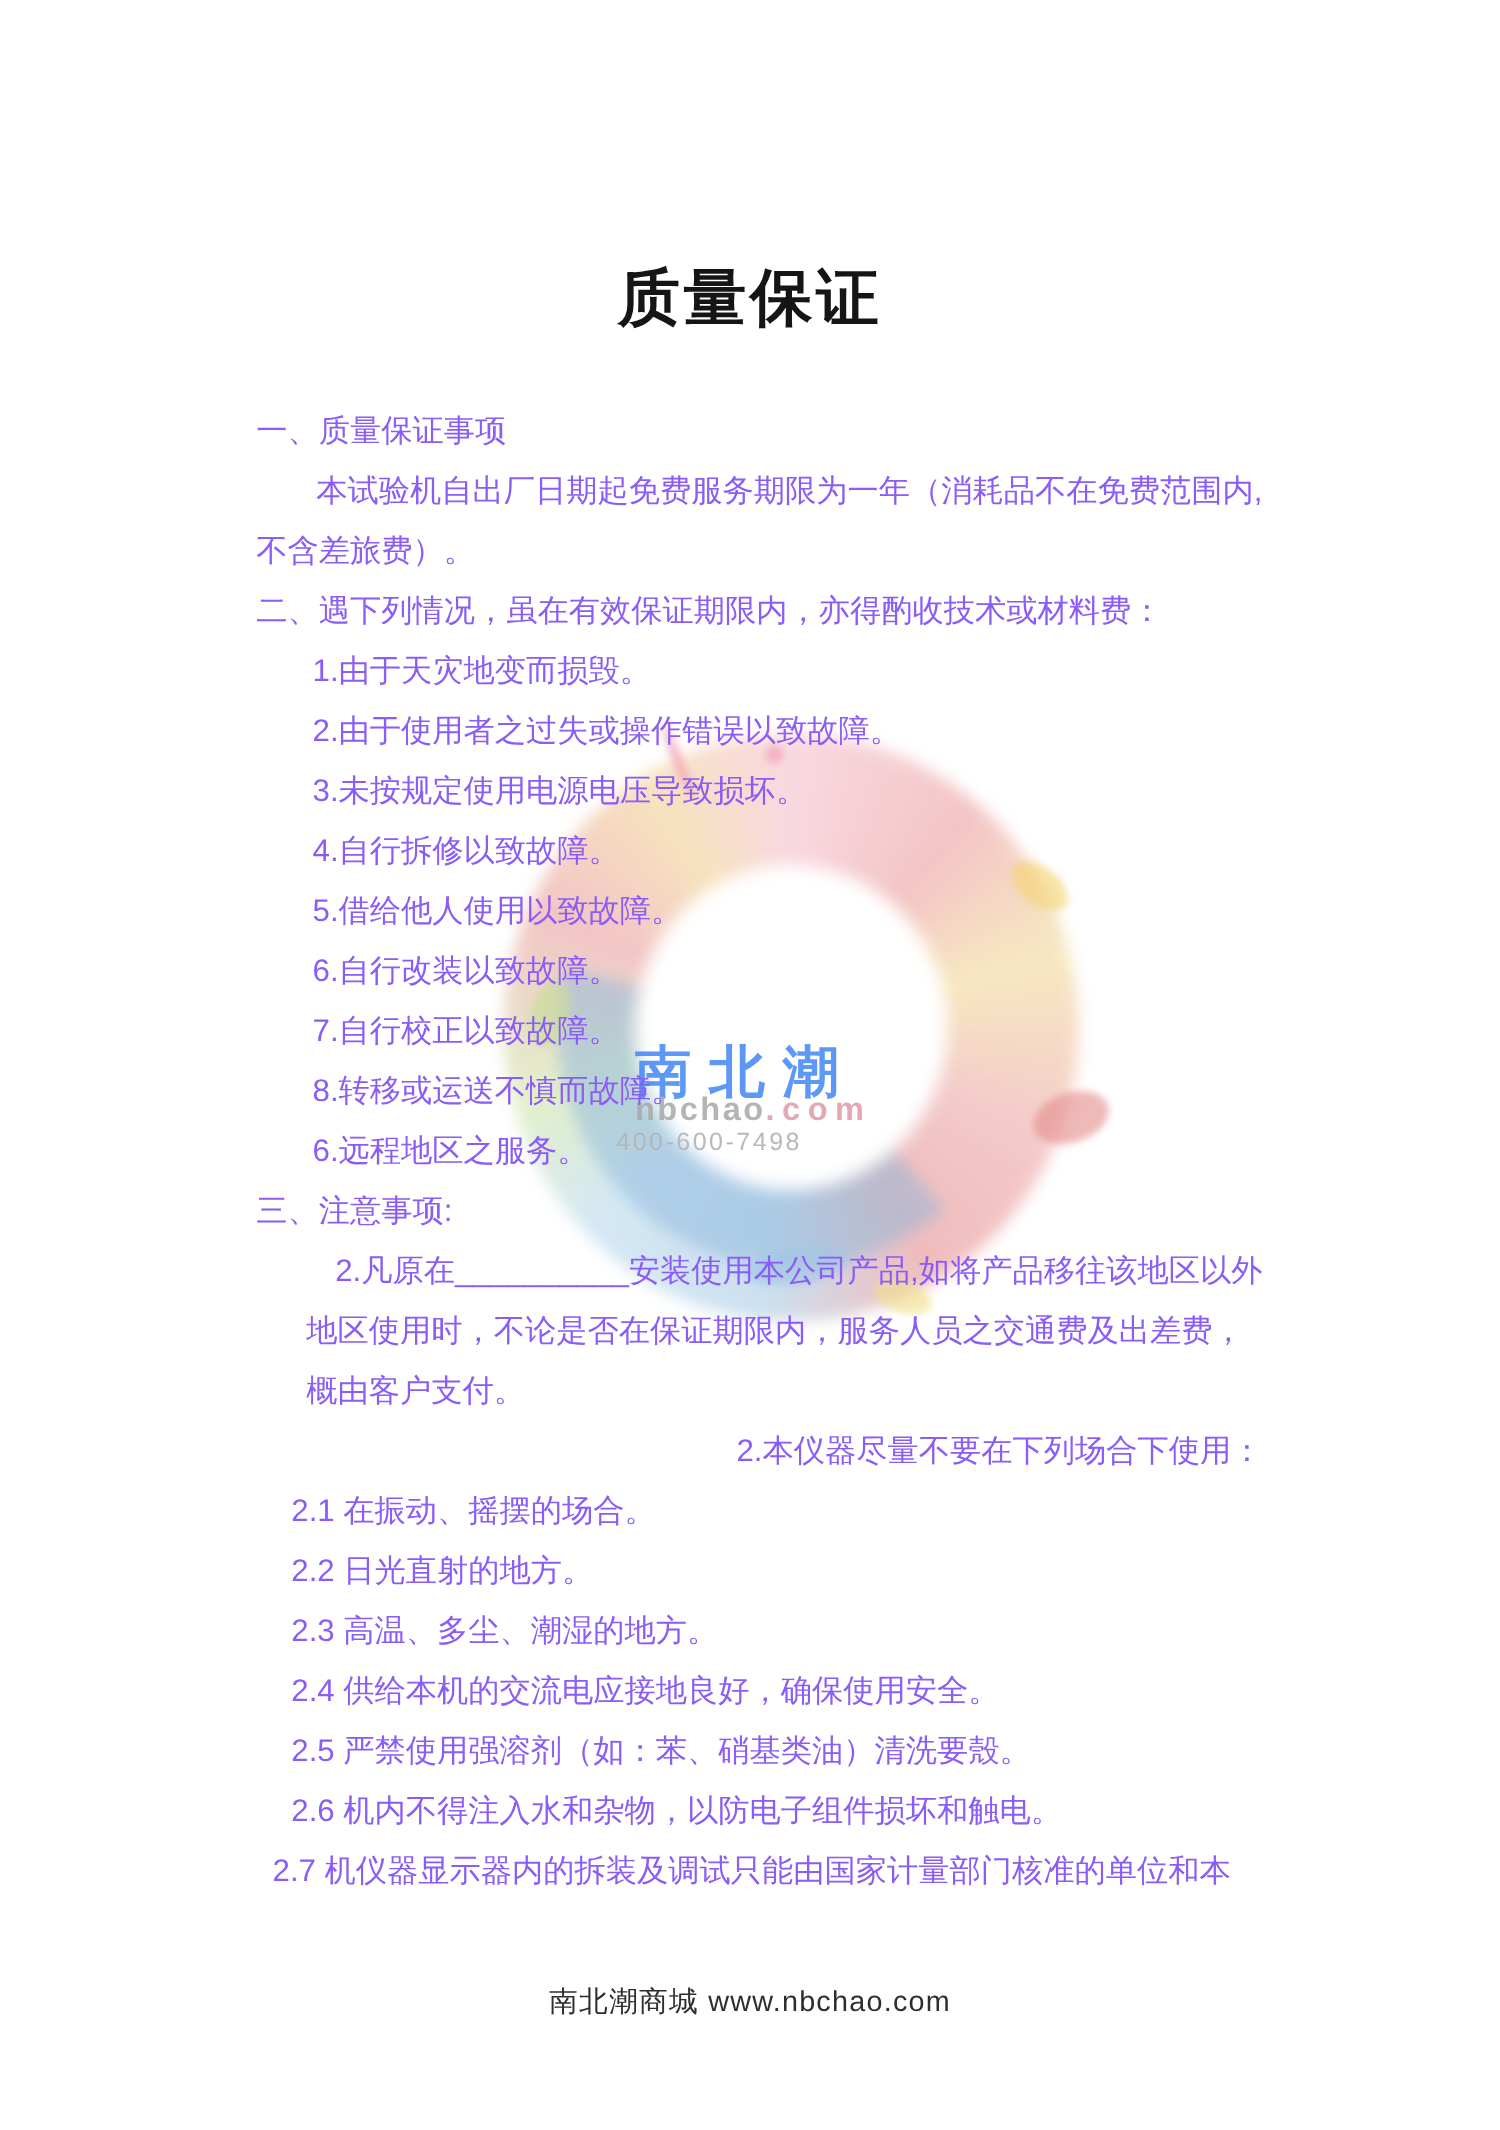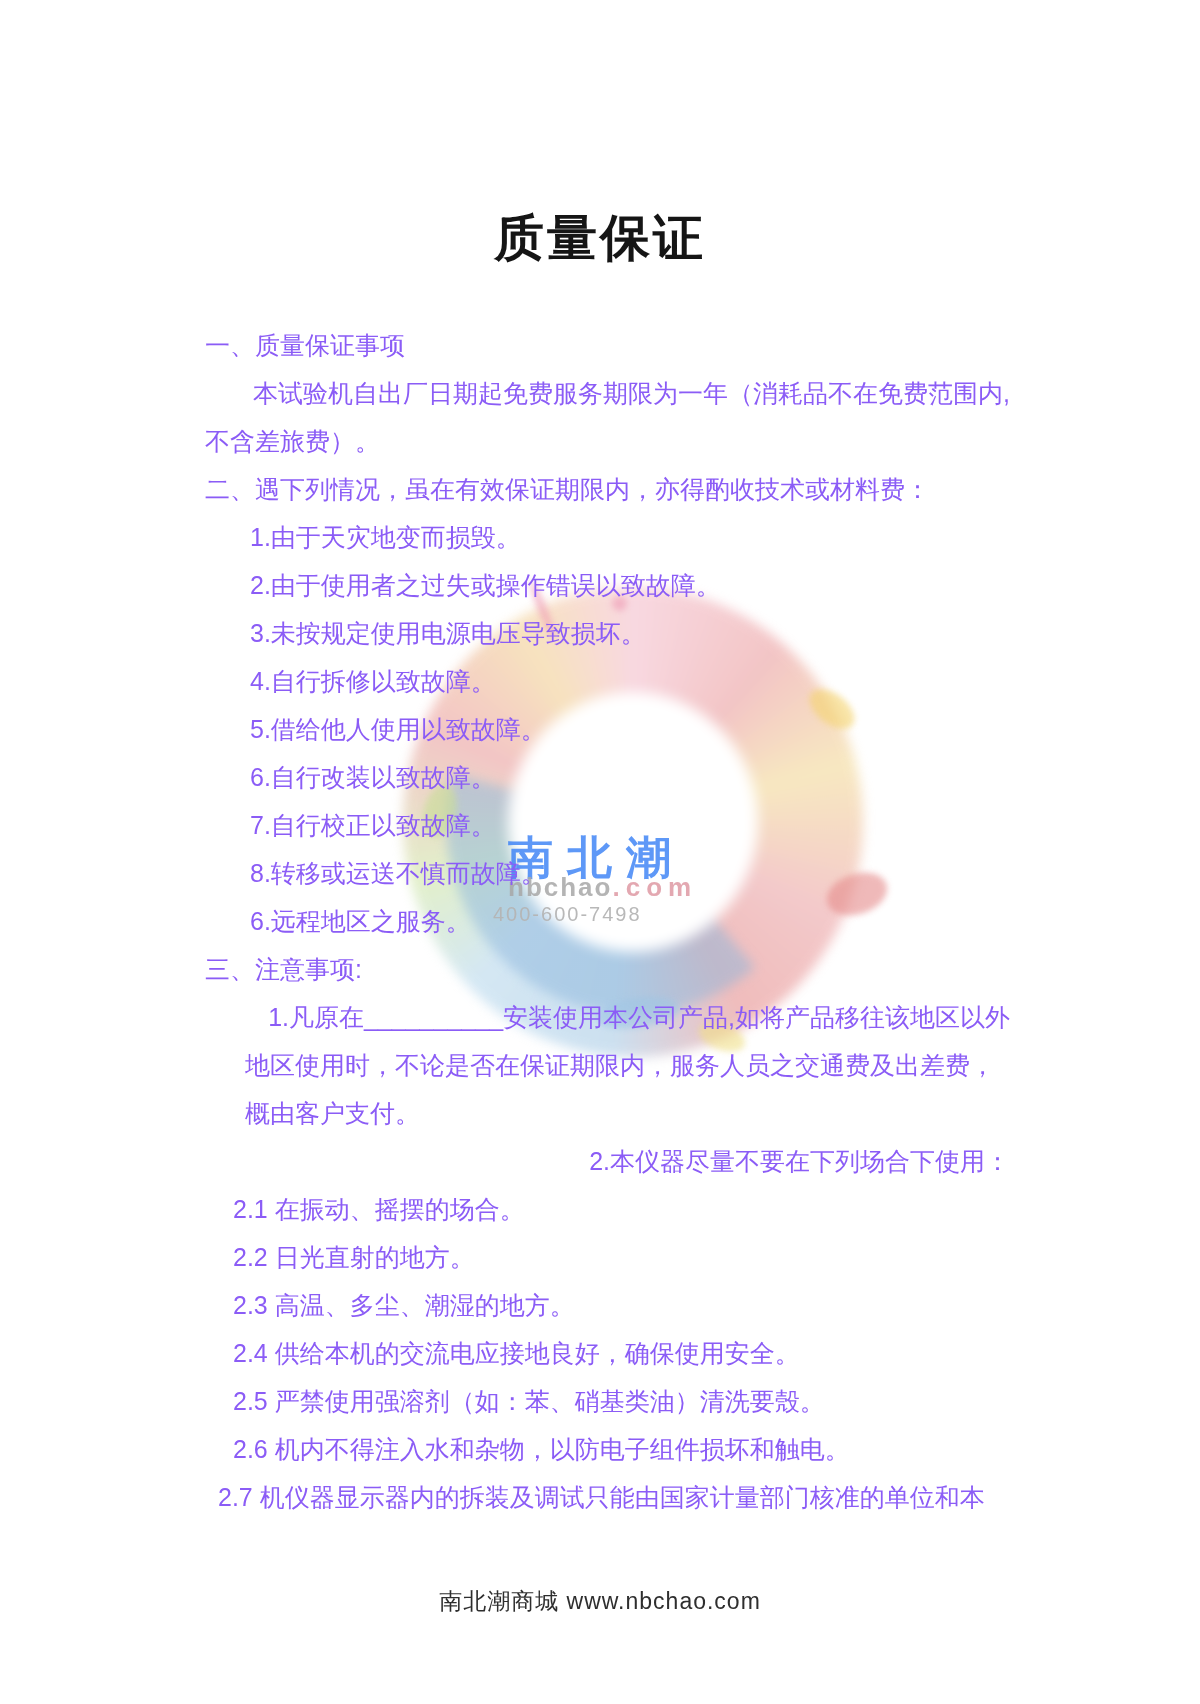--- a/index.html
+++ b/index.html
@@ -127,21 +127,21 @@
       <div class="line ind-b">1.由于天灾地变而损毁。</div>
       <div class="line ind-b">2.由于使用者之过失或操作错误以致故障。</div>
       <div class="line ind-b">3.未按规定使用电源电压导致损坏。</div>
       <div class="line ind-b">4.自行拆修以致故障。</div>
       <div class="line ind-b">5.借给他人使用以致故障。</div>
       <div class="line ind-b">6.自行改装以致故障。</div>
       <div class="line ind-b">7.自行校正以致故障。</div>
       <div class="line ind-b">8.转移或运送不慎而故障。</div>
       <div class="line ind-b">6.远程地区之服务。</div>
       <div class="line ind-0">三、注意事项:</div>
-      <div class="line ind-a">1.凡原在__________安装使用本公司产品,如将产品移往该地区以外</div>
+      <div class="line ind-a">2.凡原在__________安装使用本公司产品,如将产品移往该地区以外</div>
       <div class="line ind-c">地区使用时，不论是否在保证期限内，服务人员之交通费及出差费，</div>
       <div class="line ind-c">概由客户支付。</div>
       <div class="line ind-a">2.本仪器尽量不要在下列场合下使用：</div>
       <div class="line ind-d">2.1 在振动、摇摆的场合。</div>
       <div class="line ind-d">2.2 日光直射的地方。</div>
       <div class="line ind-d">2.3 高温、多尘、潮湿的地方。</div>
       <div class="line ind-d">2.4 供给本机的交流电应接地良好，确保使用安全。</div>
       <div class="line ind-d">2.5 严禁使用强溶剂（如：苯、硝基类油）清洗要殼。</div>
       <div class="line ind-d">2.6 机内不得注入水和杂物，以防电子组件损坏和触电。</div>
       <div class="line ind-e">2.7 机仪器显示器内的拆装及调试只能由国家计量部门核准的单位和本</div>

